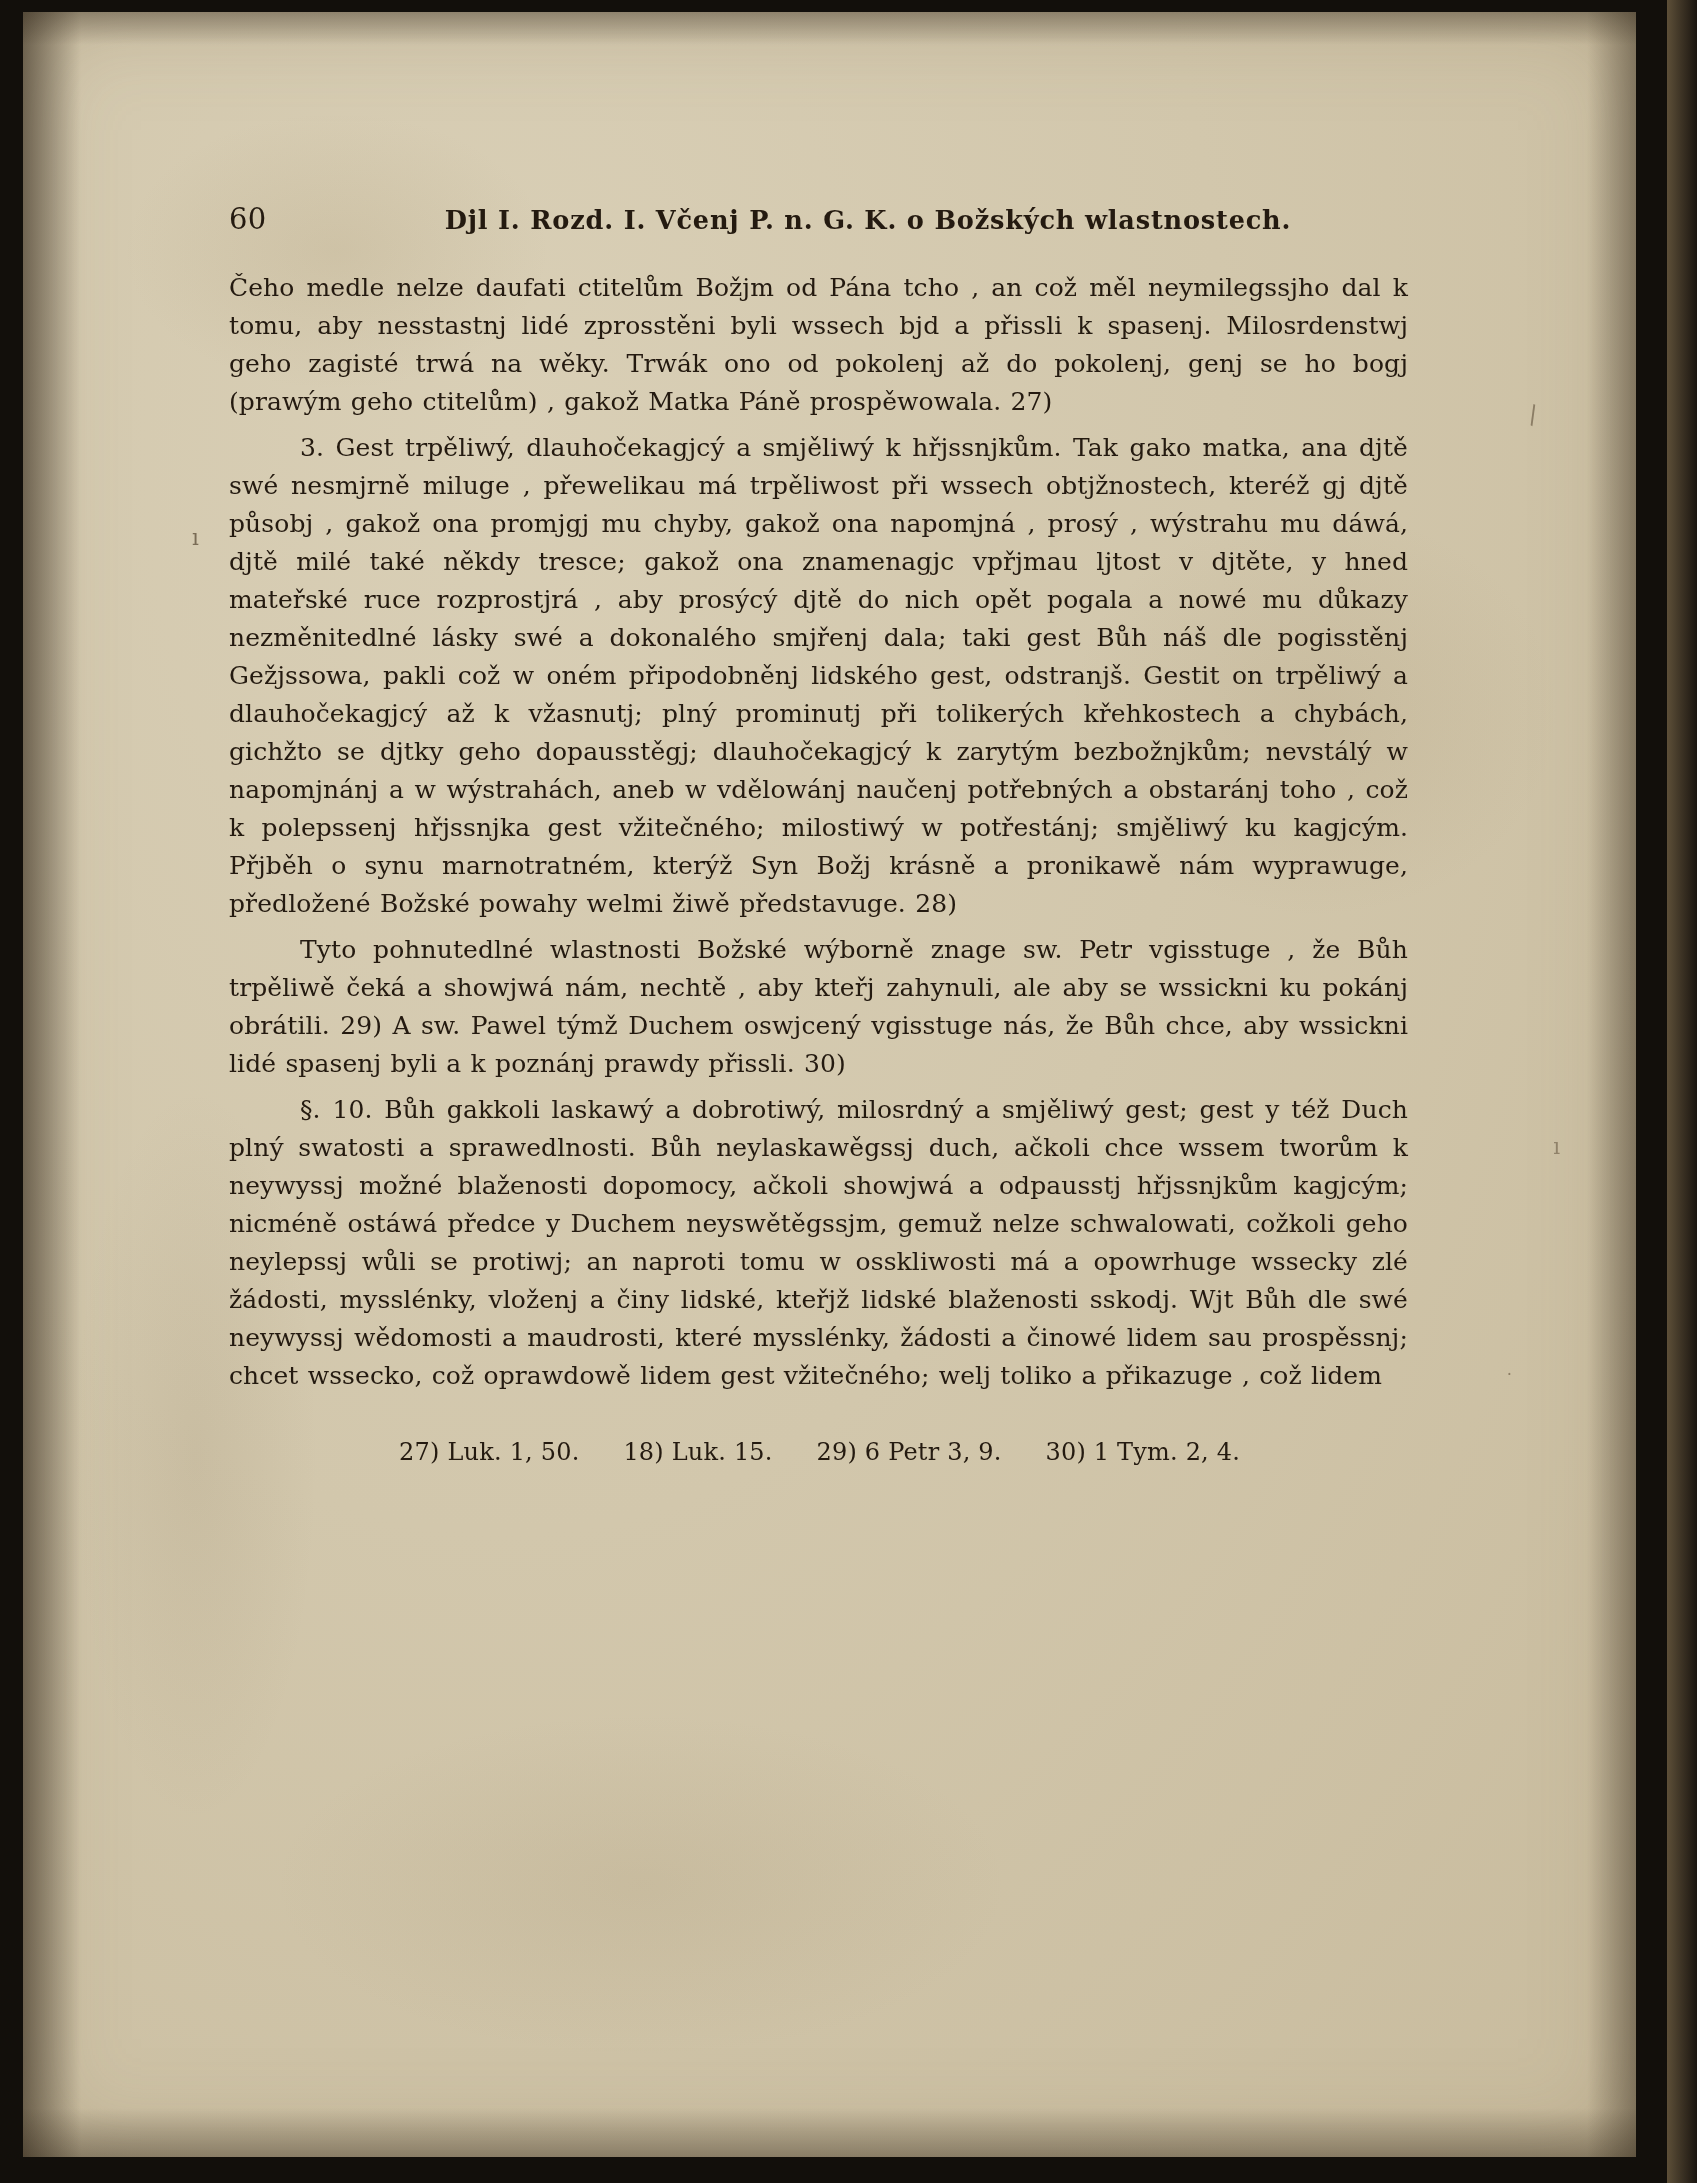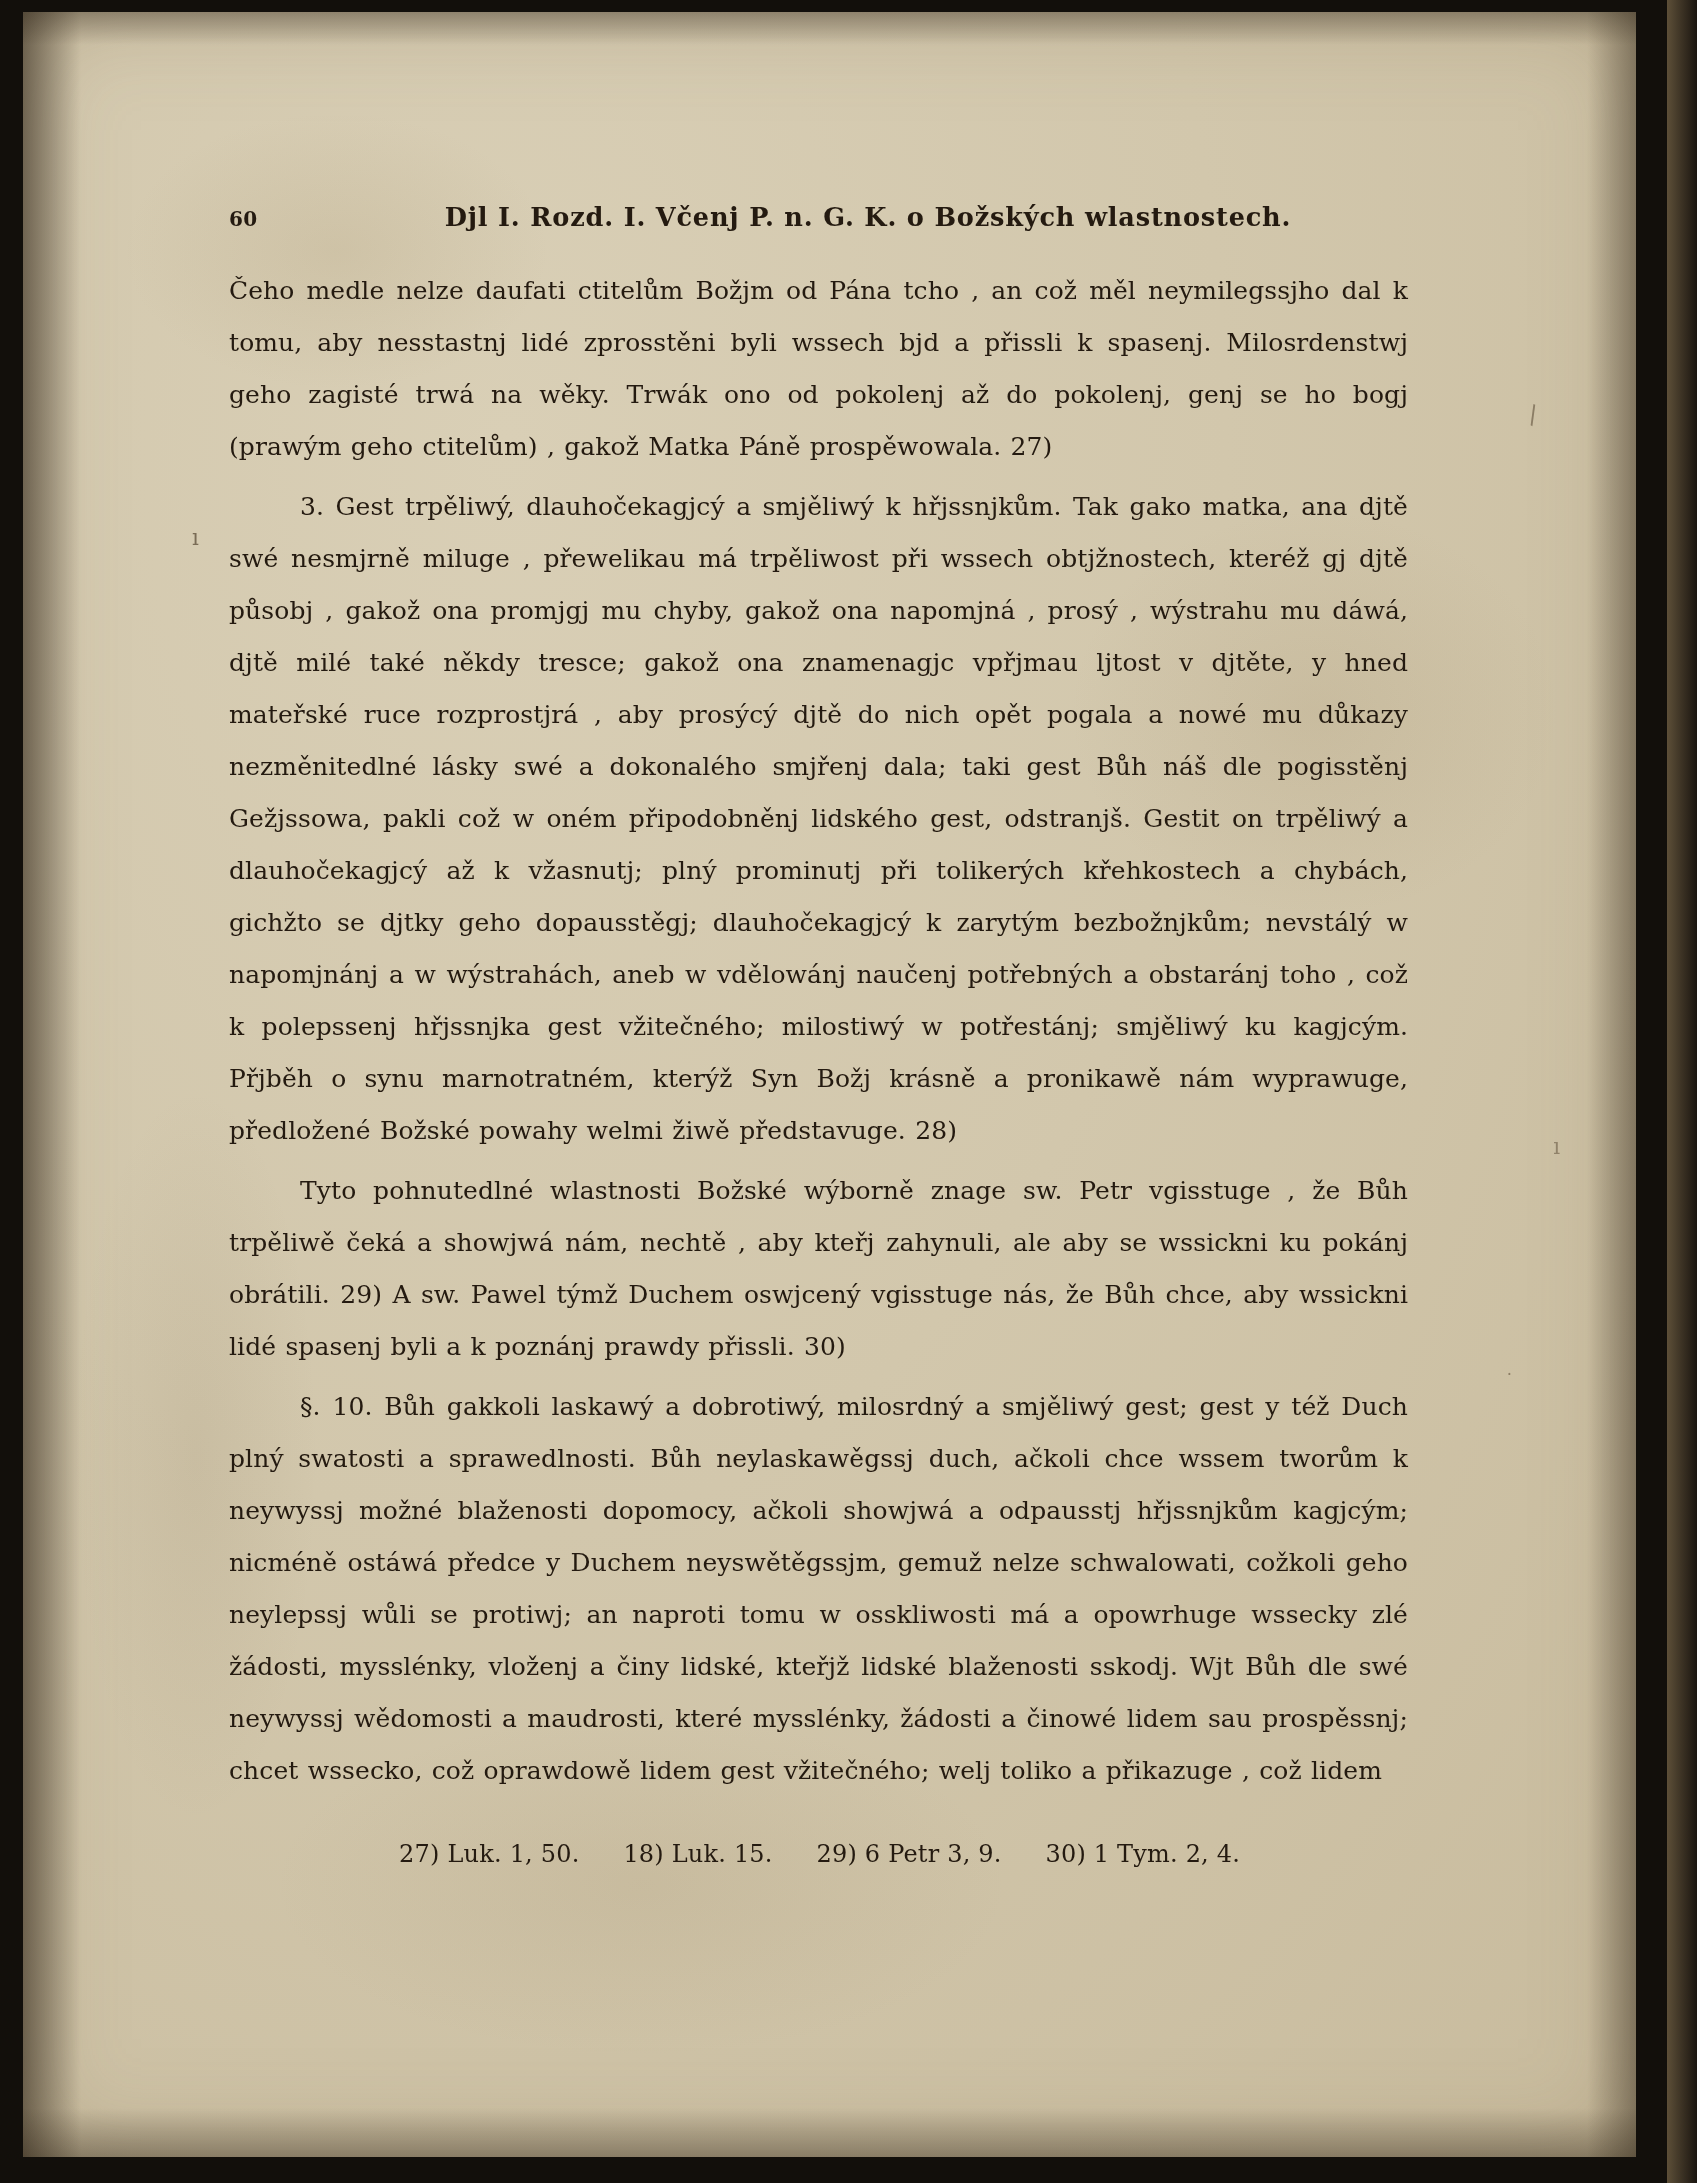--- a/index.html
+++ b/index.html
@@ -89,34 +89,34 @@
   .header-line {
     display: flex;
     align-items: baseline;
     font-size: 25px;
     letter-spacing: 0.3px;
     margin-bottom: 33px;
     font-weight: bold;
   }
   .folio {
     width: 99px;
-    font-size: 20px;
-    font-weight: bold;
+    font-size: 29px;
+    font-weight: normal;
   }
   .running-title {
     flex: 1;
     text-align: center;
     font-size: 25.6px;
     letter-spacing: 0.8px;
   }
 
   p.body {
     margin: 0 0 0 0;
     font-size: 25px;
-    line-height: 52px;
+    line-height: 38px;
     text-align: justify;
     text-justify: inter-word;
     letter-spacing: 0.1px;
     word-spacing: 1.2px;
   }
   p.body + p.body { margin-top: 8px; }
   p.indent { text-indent: 71px; }
 
   .tail {
     margin-top: 1.6px;

